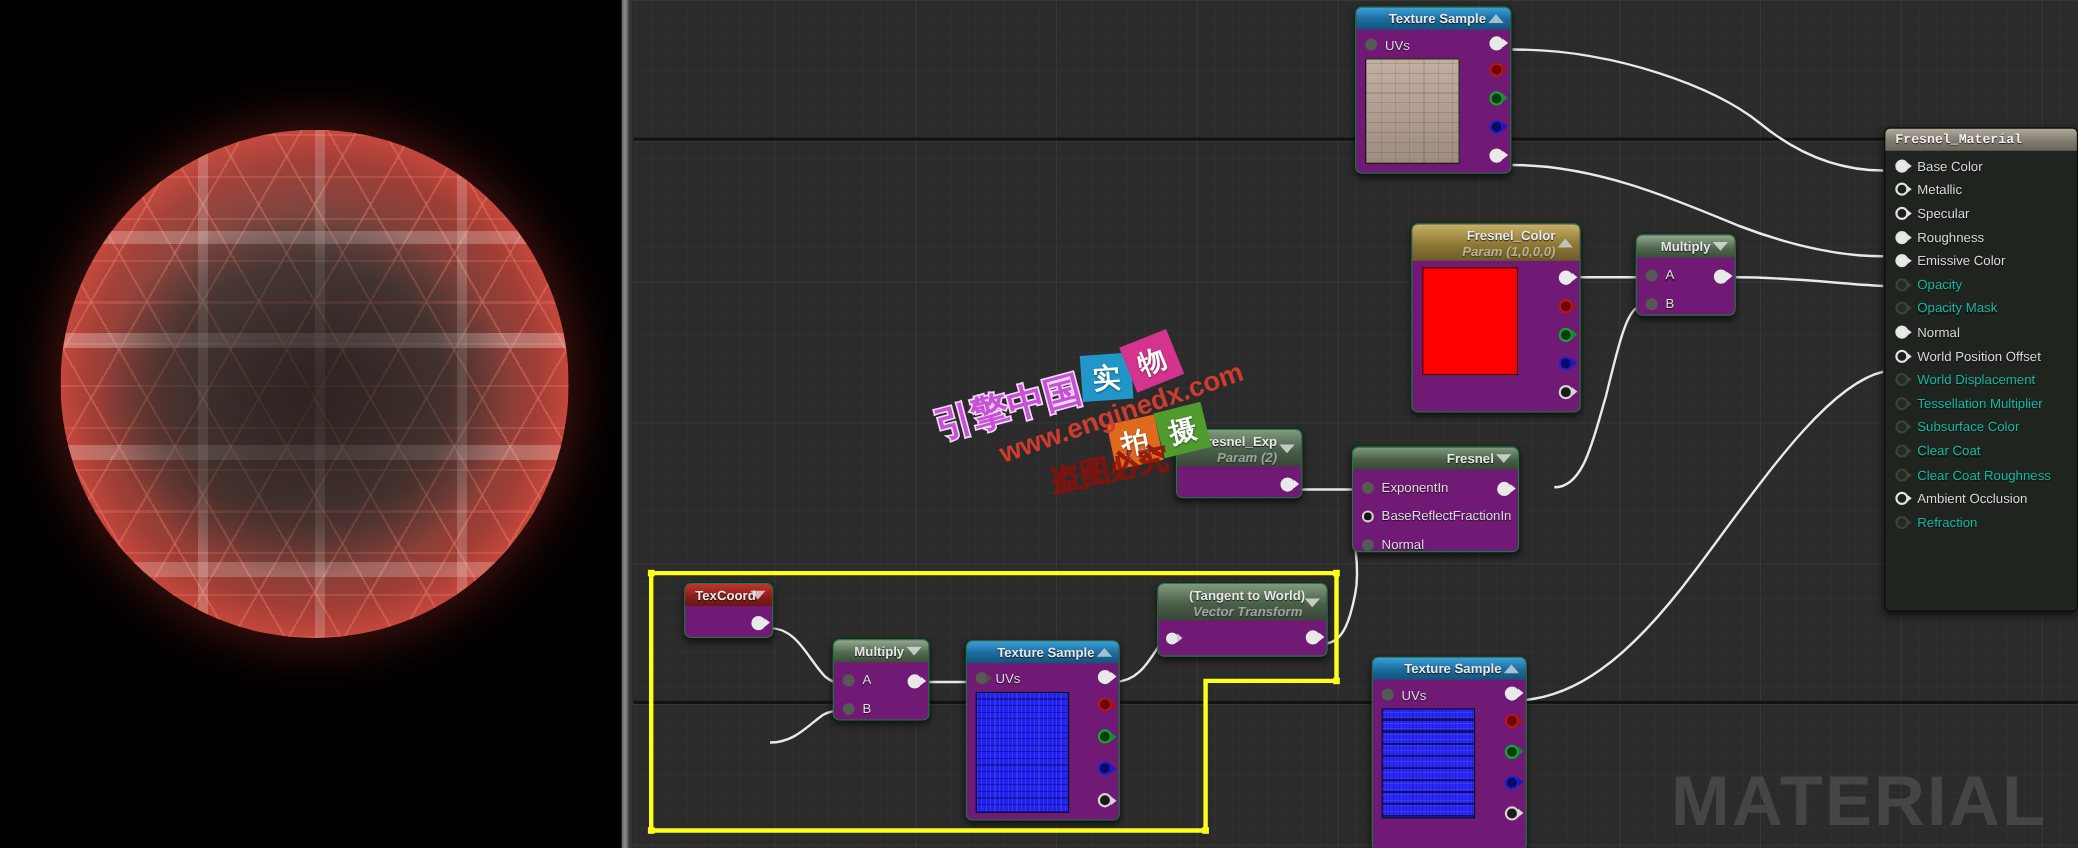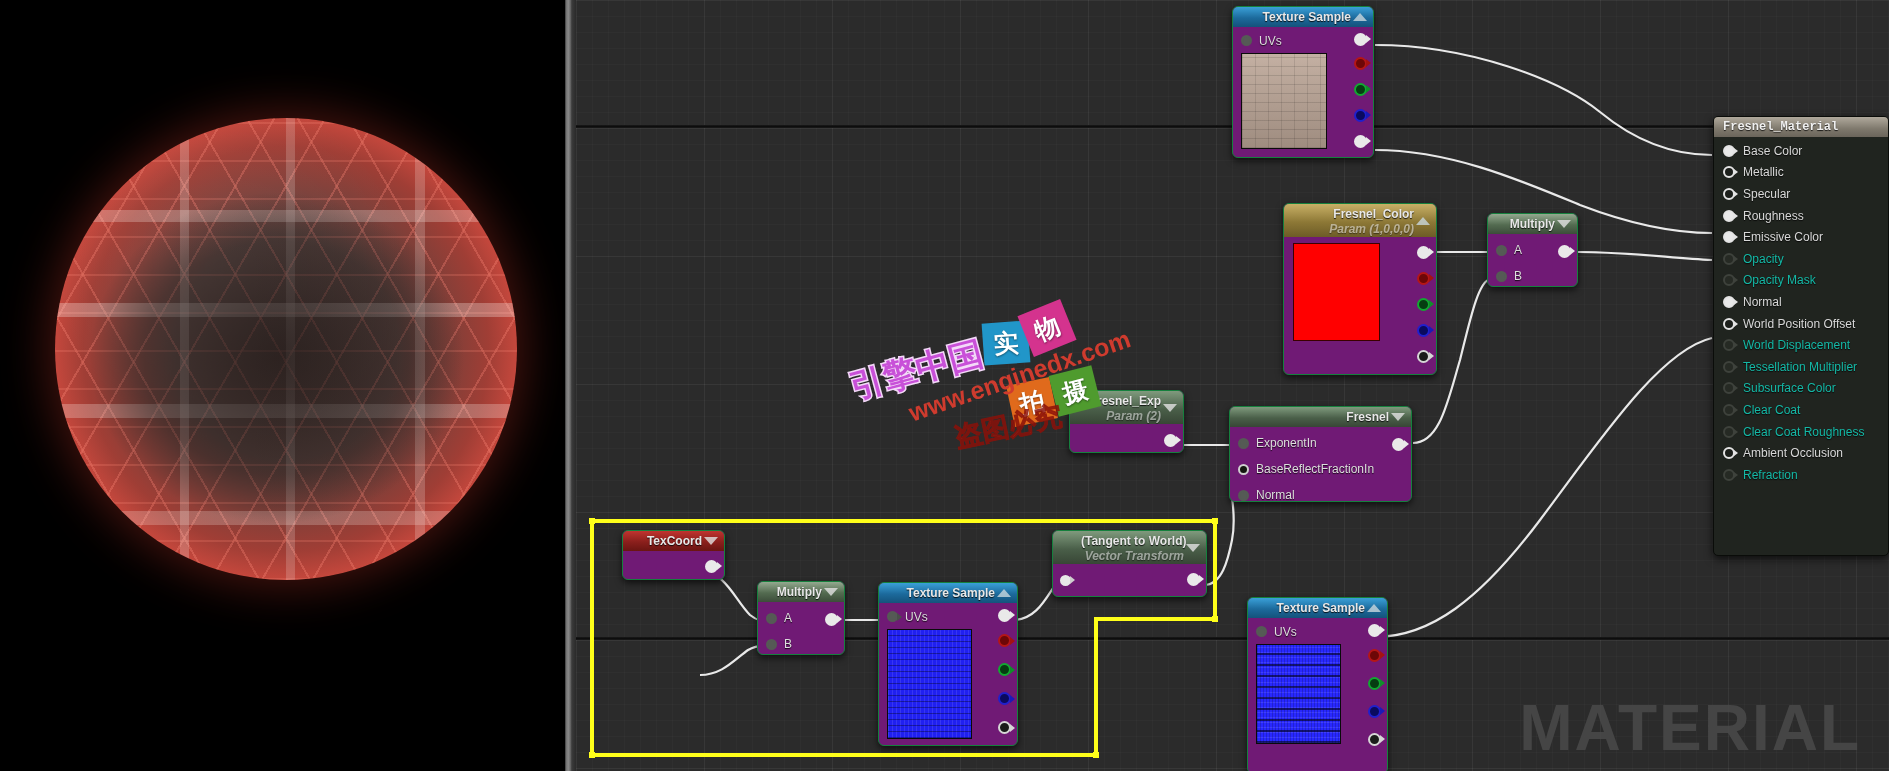--- a/index.html
+++ b/index.html
@@ -393,21 +393,21 @@
     </div>
     <div class="node-body" style="height:28px;">
       <div class="out-pins" style="top:5px;">
         <div class="out-pin-slot">
             <span class="op white"></span>
           </div>
       </div>
     </div>
   </div>
 
-  <div class="node" style="left:1229px; top:406px; width:183px;">
+  <div class="node" style="left:1229px; top:406px; width:152px;">
     <div class="node-head head-green">
       <span>Fresnel</span>
       <span class="caret down"></span>
     </div>
     <div class="node-body" style="height:74px;">
       <div class="pin-row" style="height:26px">
         <span class="pin dark-f nostub"></span>
         <span class="label">ExponentIn</span>
       </div>
       <div class="pin-row" style="height:26px">
@@ -419,21 +419,21 @@
         <span class="label">Normal</span>
       </div>
       <div class="out-pins" style="top:6px;">
         <div class="out-pin-slot">
             <span class="op white"></span>
           </div>
       </div>
     </div>
   </div>
 
-  <div class="node" style="left:622px; top:530px; width:103px;">
+  <div class="node" style="left:622px; top:530px; width:81px;">
     <div class="node-head head-red">
       <span>TexCoord</span>
       <span class="caret down"></span>
     </div>
     <div class="node-body" style="height:28px;">
       <div class="out-pins" style="top:4px;">
         <div class="out-pin-slot">
             <span class="op white"></span>
           </div>
       </div>

